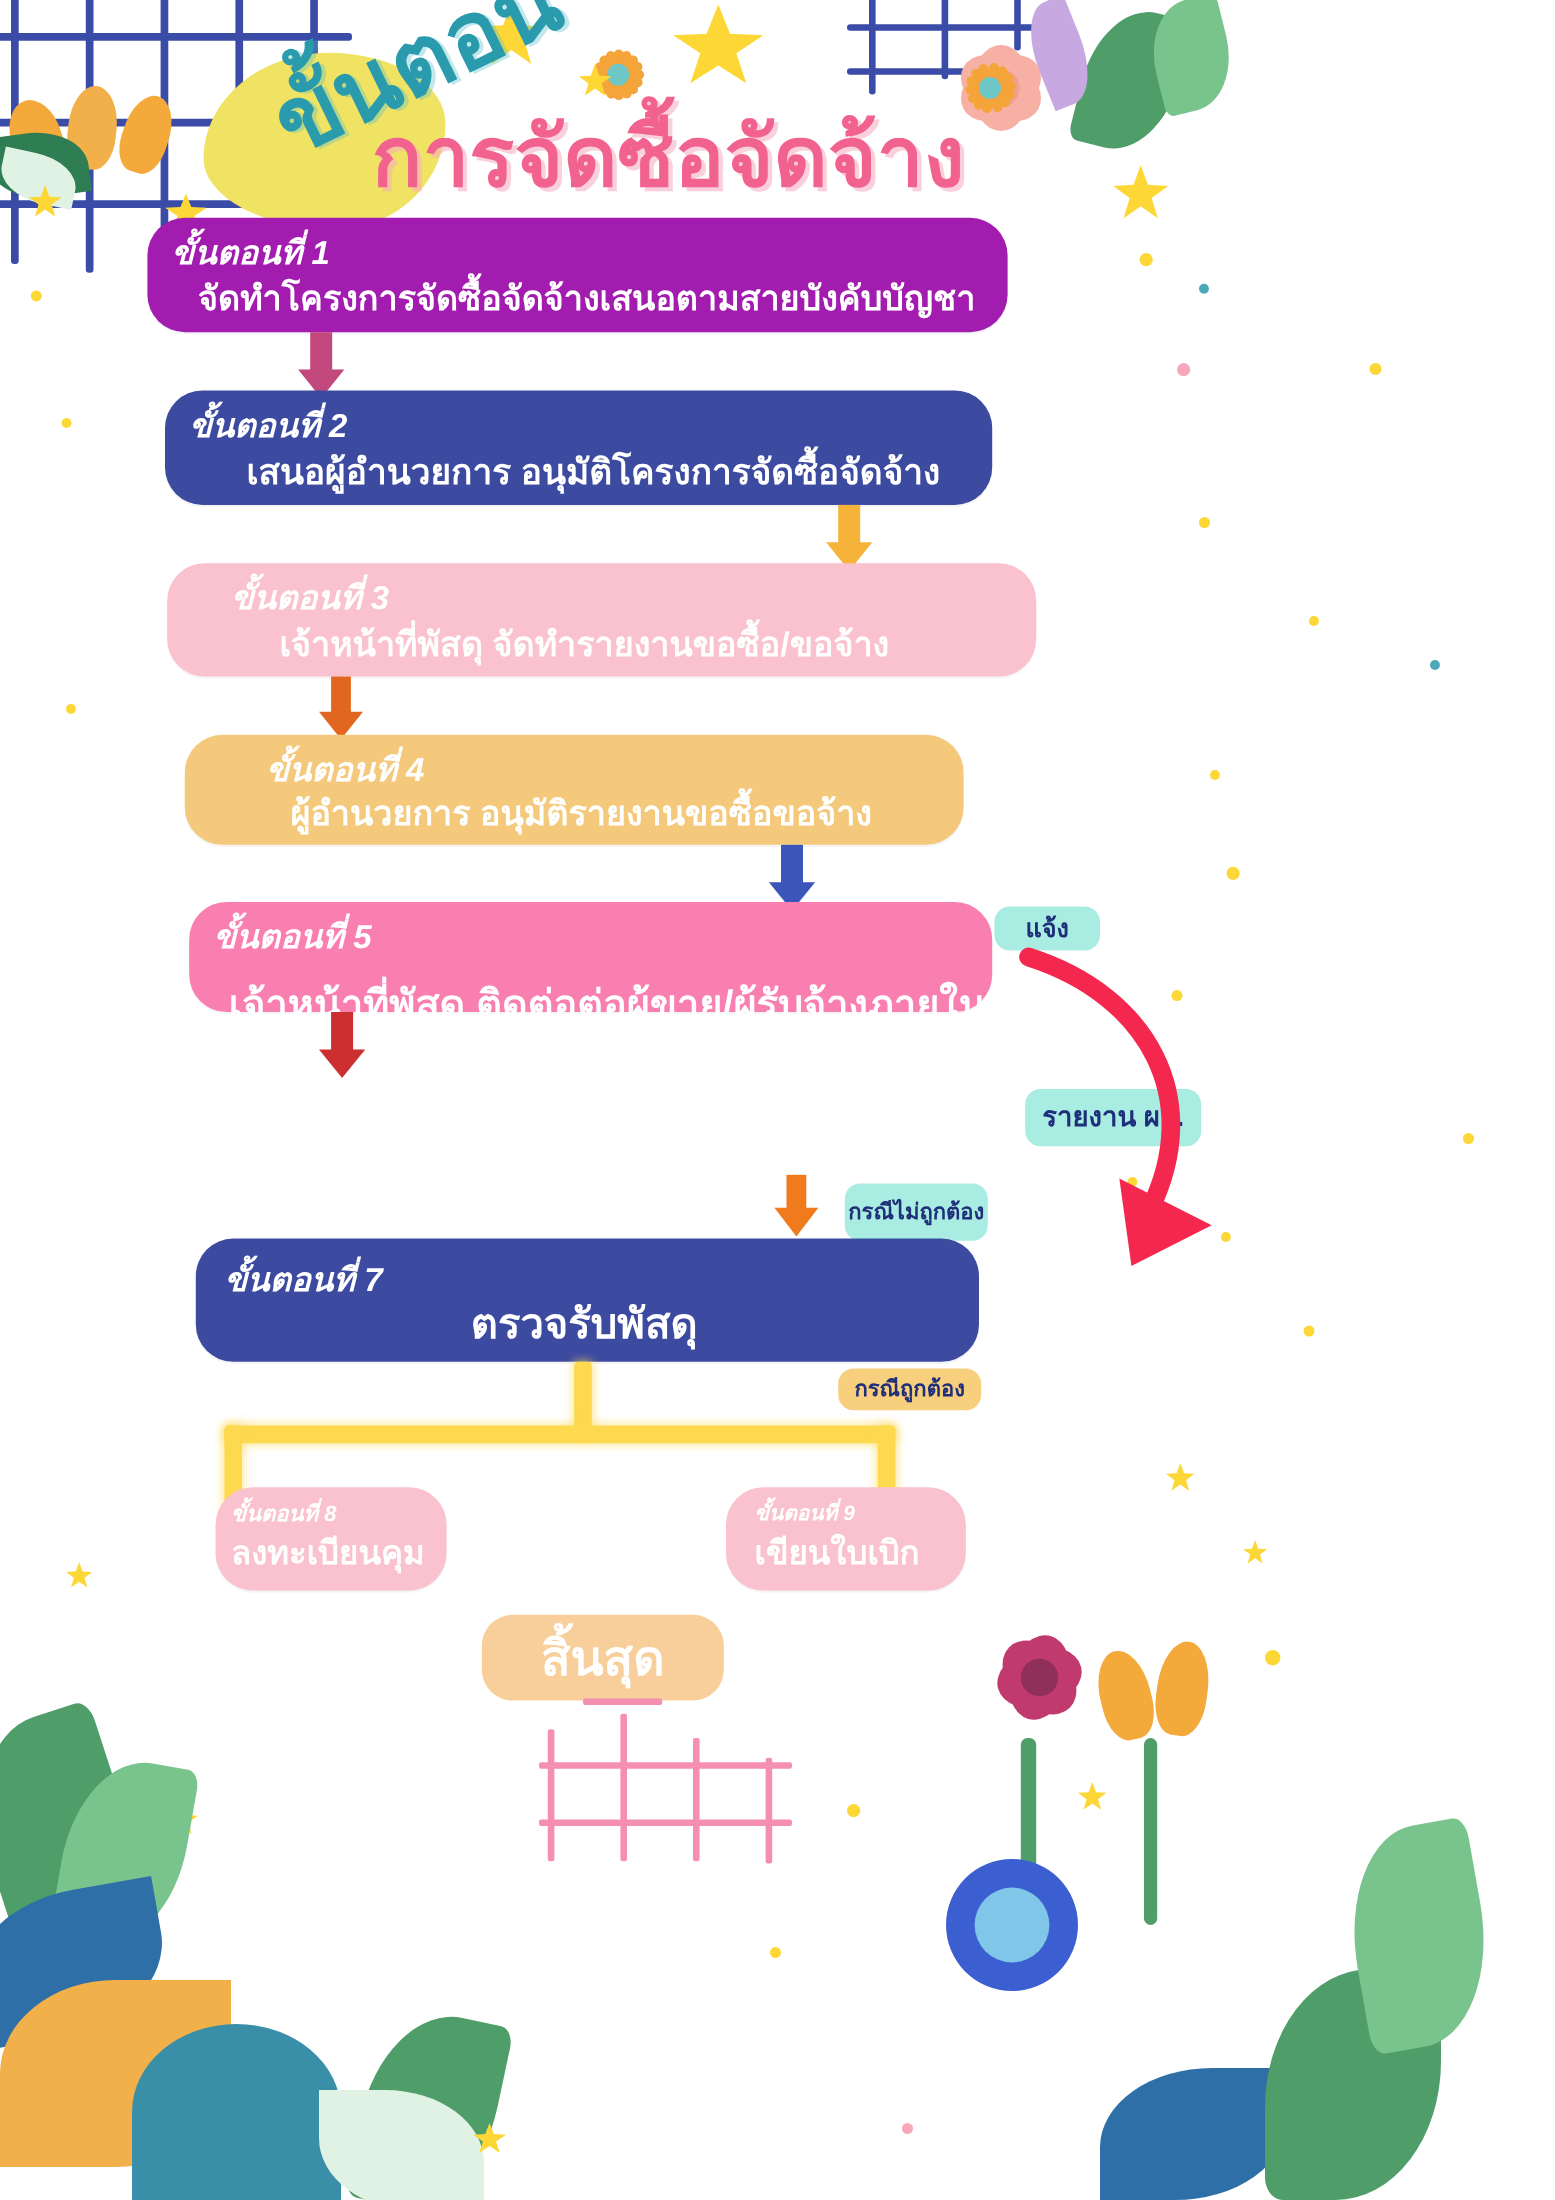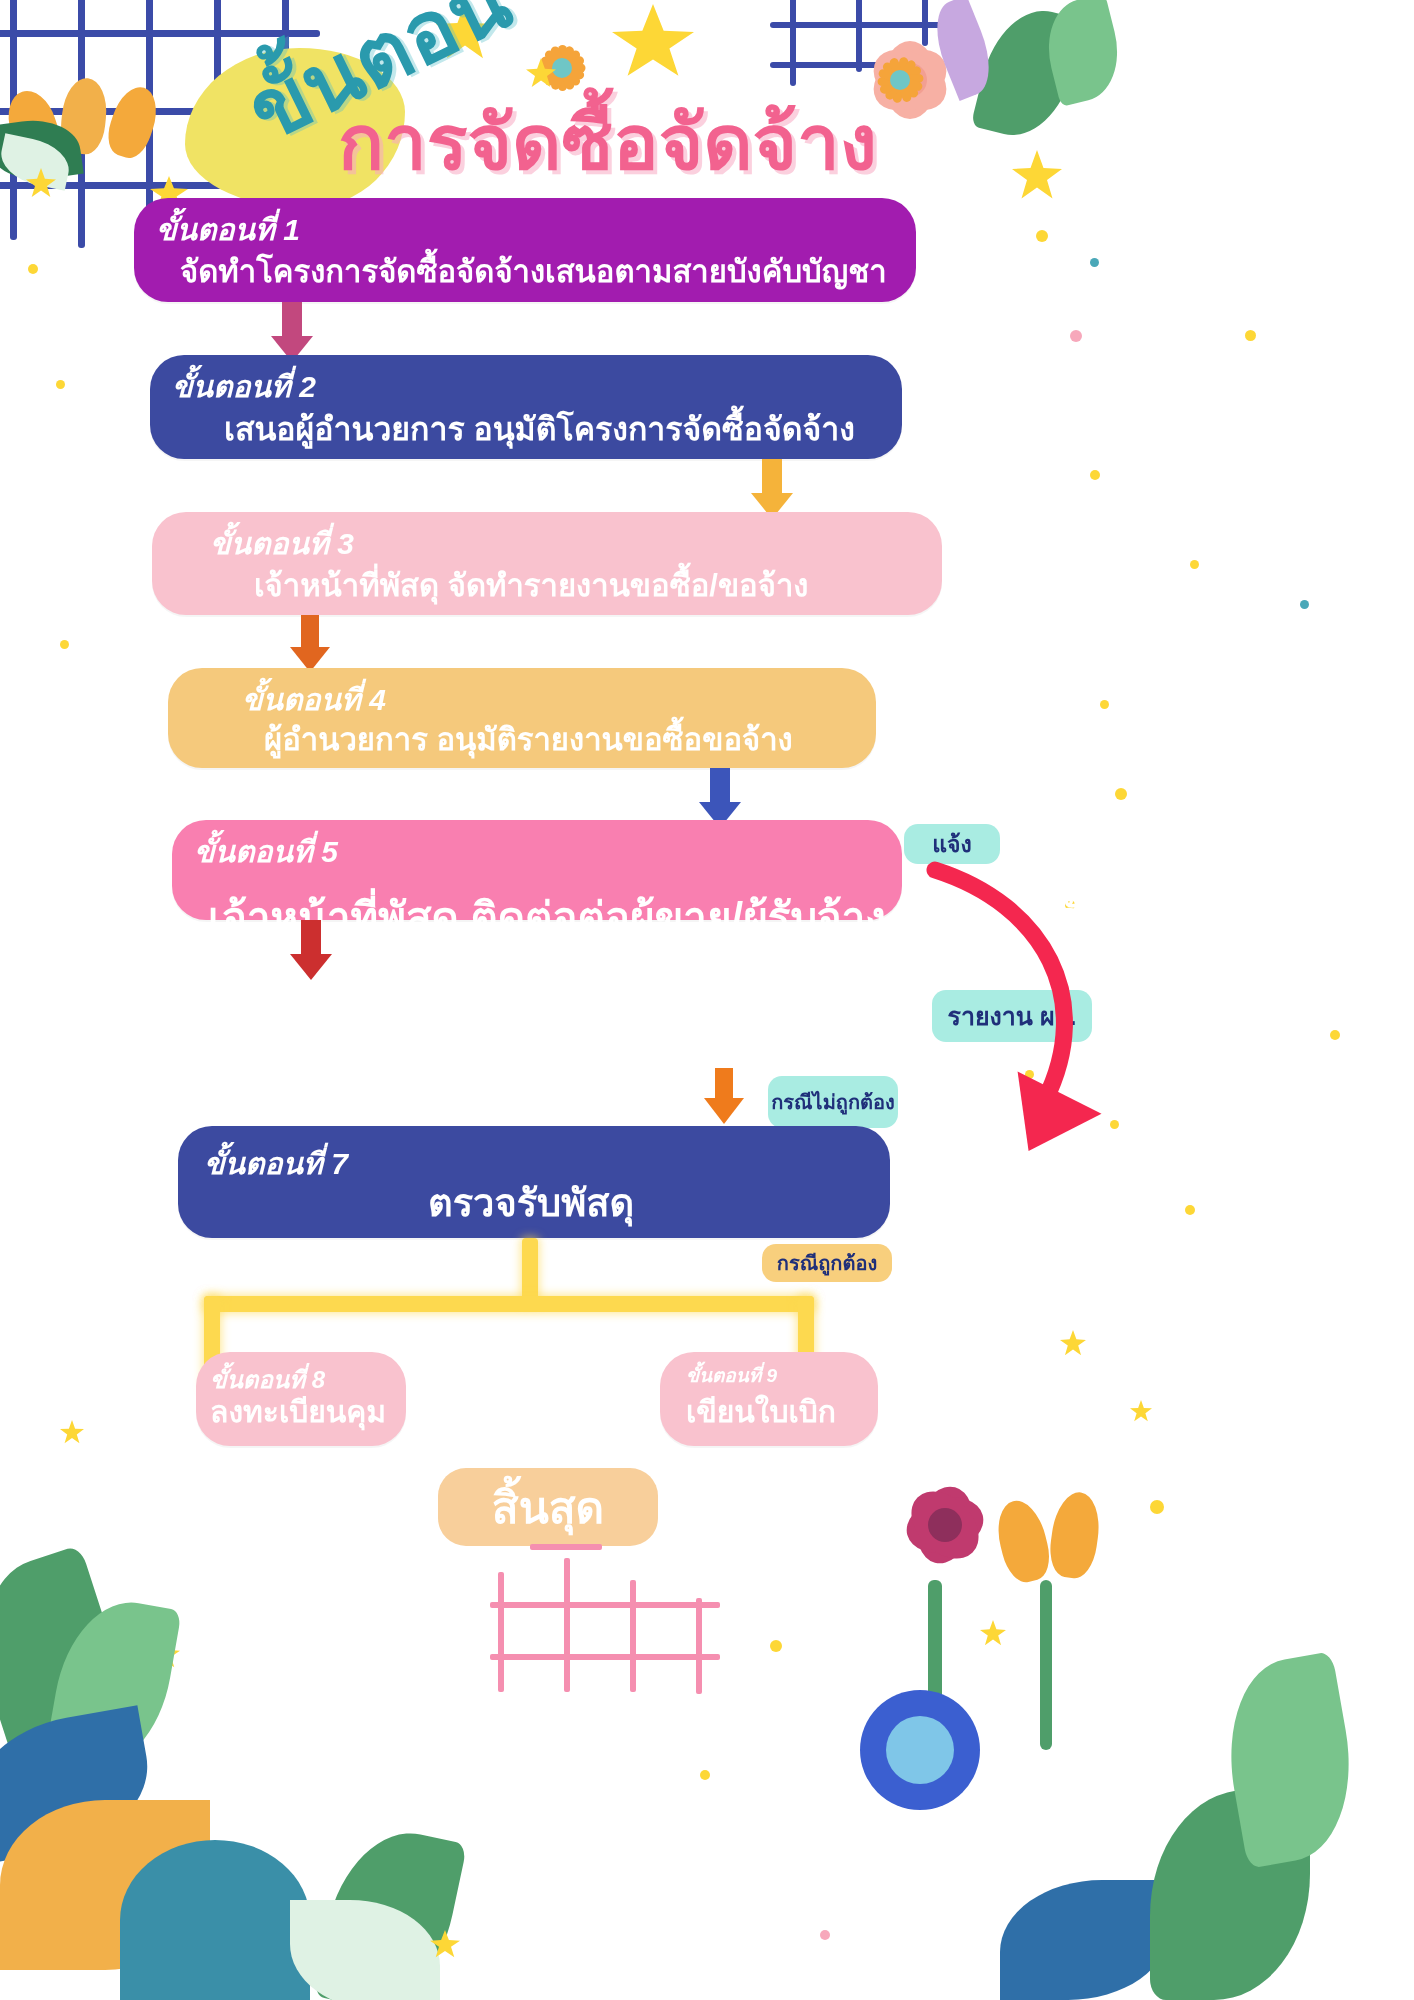--- a/index.html
+++ b/index.html
@@ -237,21 +237,21 @@
     <div class="txt" style="left:96px;top:46px;font-size:31px;">ผู้อำนวยการ อนุมัติรายงานขอซื้อขอจ้าง</div>
   </div>
 
   <div class="arrow" style="left:690px;top:768px;width:60px;height:58px;">
     <div class="shaft" style="margin-left:-10px;top:0;width:20px;height:40px;background:#3c55ba;"></div>
     <div class="head" style="margin-left:-21px;top:34px;border-top:26px solid #3c55ba;"></div>
   </div>
 
   <div class="step" style="left:172px;top:820px;width:730px;height:100px;background:#f97fb0;">
     <div class="num" style="left:22px;top:8px;font-size:30px;">ขั้นตอนที่ 5</div>
-    <div class="txt" style="left:36px;top:64px;font-size:42px;">เจ้าหน้าที่พัสดุ ติดต่อต่อผู้ขาย/ผู้รับจ้างภายใน 5 วัน</div>
+    <div class="txt" style="left:36px;top:64px;font-size:36px;">เจ้าหน้าที่พัสดุ ติดต่อต่อผู้ขาย/ผู้รับจ้างภายใน 5 วัน</div>
   </div>
 
   <div class="tag" style="left:904px;top:824px;width:96px;height:40px;background:#a9ece2;font-size:23px;">
     <span>แจ้ง</span>
   </div>
 
   <div class="arrow" style="left:282px;top:920px;width:58px;height:58px;">
     <div class="shaft" style="margin-left:-10px;top:0;width:20px;height:40px;background:#cc2f2f;"></div>
     <div class="head" style="margin-left:-21px;top:34px;border-top:26px solid #cc2f2f;"></div>
   </div>
@@ -285,21 +285,21 @@
   </div>
 
   <div class="bracket" style="position:absolute;left:196px;top:1238px;width:640px;height:150px;">
     <i style="left:326px;top:0;width:16px;height:66px;box-shadow:0 0 8px 2px rgba(253,217,79,.55);"></i>
     <i style="left:8px;top:58px;width:610px;height:16px;box-shadow:0 0 8px 2px rgba(253,217,79,.55);"></i>
     <i style="left:8px;top:58px;width:16px;height:92px;box-shadow:0 0 8px 2px rgba(253,217,79,.55);"></i>
     <i style="left:602px;top:58px;width:16px;height:92px;box-shadow:0 0 8px 2px rgba(253,217,79,.55);"></i>
   </div>
 
   <div class="step" style="left:196px;top:1352px;width:210px;height:94px;background:#f9c2ce;">
-    <div class="num" style="left:14px;top:8px;font-size:24px;">ขั้นตอนที่ 8</div>
+    <div class="num" style="left:14px;top:8px;font-size:20px;">ขั้นตอนที่ 8</div>
     <div class="txt" style="left:14px;top:36px;font-size:30px;">ลงทะเบียนคุม</div>
   </div>
 
   <div class="step" style="left:660px;top:1352px;width:218px;height:94px;background:#f9c2ce;">
     <div class="num" style="left:26px;top:8px;font-size:19px;">ขั้นตอนที่ 9</div>
     <div class="txt" style="left:26px;top:36px;font-size:30px;">เขียนใบเบิก</div>
   </div>
 
   <div class="endbox" style="left:438px;top:1468px;width:220px;height:78px;font-size:44px;">
     <span>สิ้นสุด</span>

